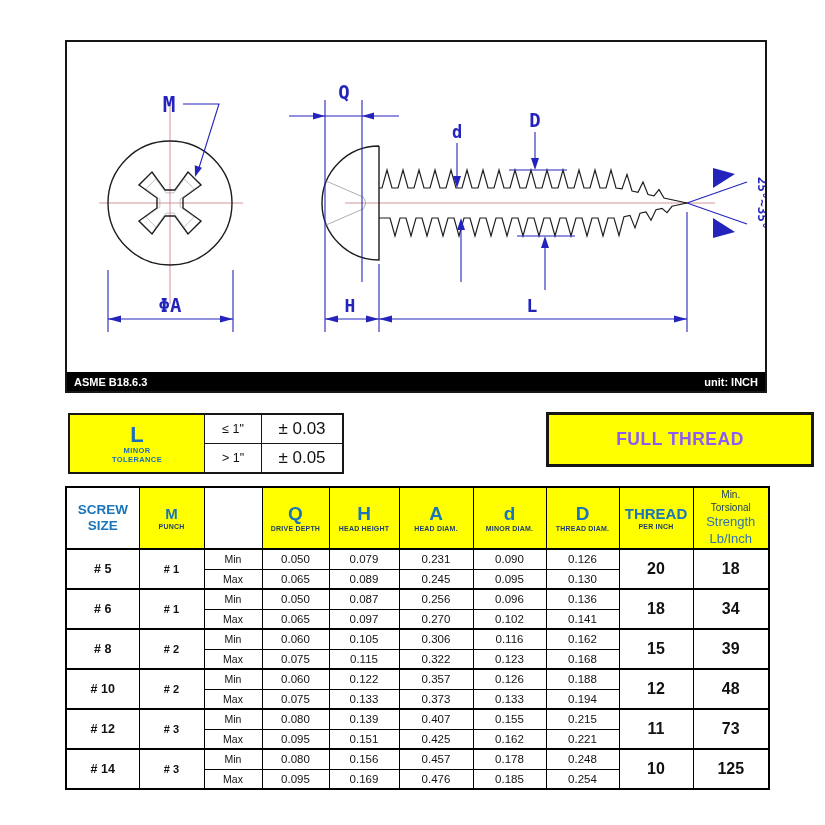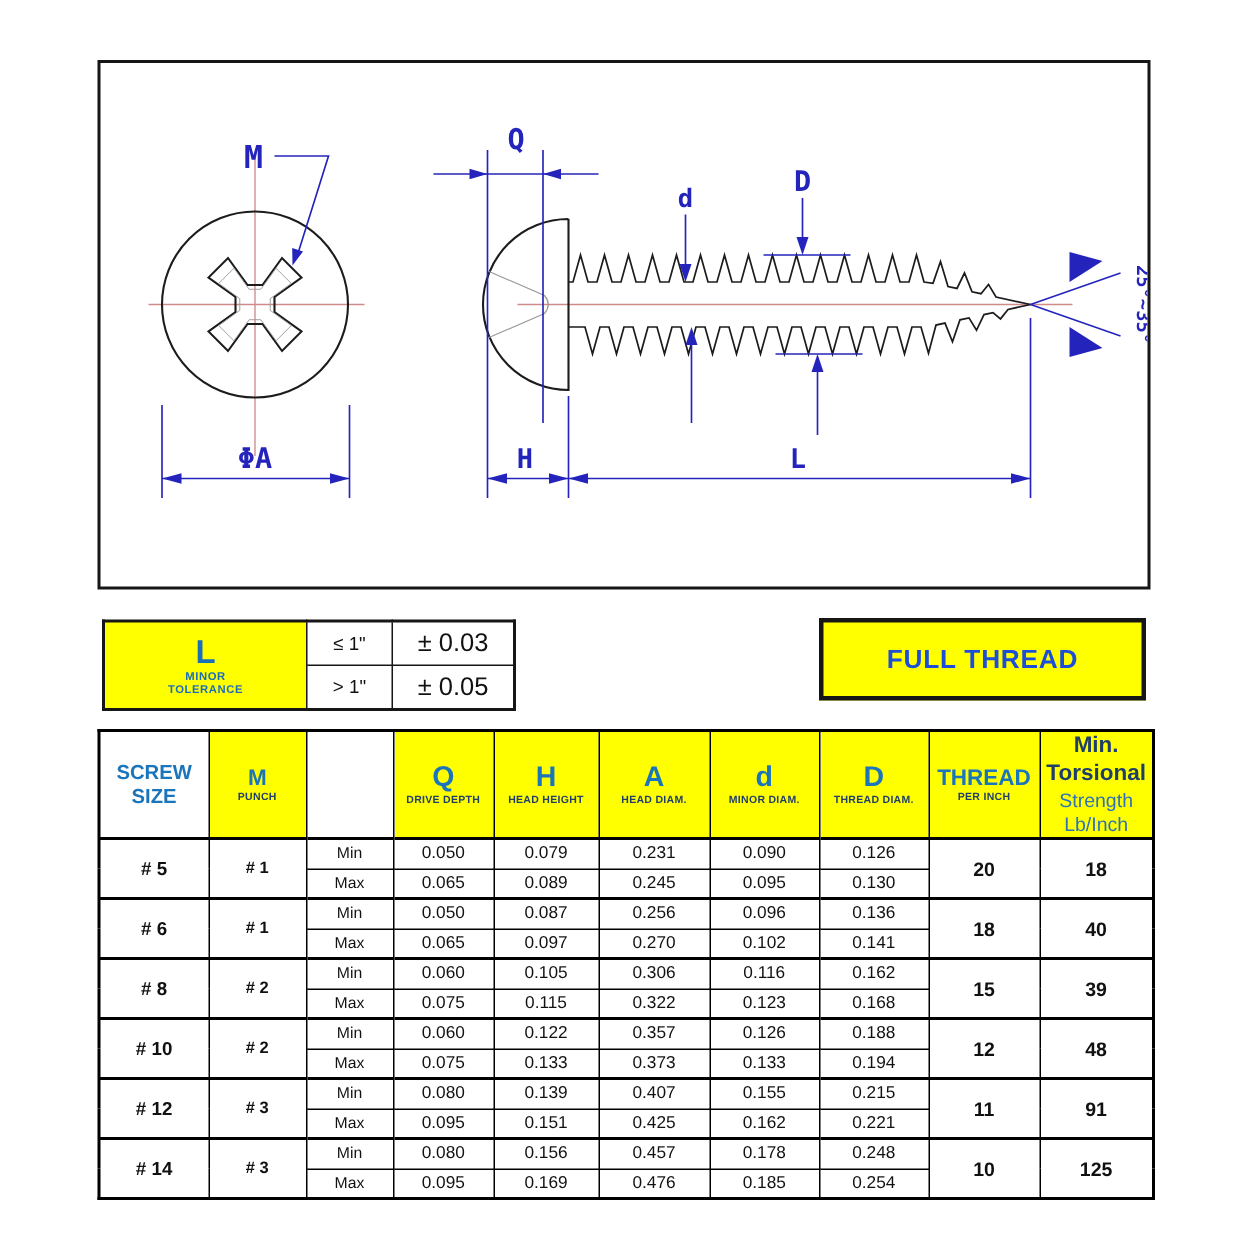--- a/index.html
+++ b/index.html
@@ -26,46 +26,46 @@
   .tol{position:absolute;left:68px;top:413px;border-collapse:collapse;background:#fff;
        border:2.5px solid #161616;}
   .tol td{border:1.5px solid #161616;text-align:center;vertical-align:middle;height:26px;}
   .tol-y{width:132px;background:#ffff00;}
   .tol-L{font-size:22px;font-weight:bold;color:#1a6fb8;line-height:1.05;}
   .tol-t{font-size:7.5px;font-weight:bold;color:#1a6fb8;letter-spacing:.4px;line-height:1.25;}
   .tol-c{width:54px;font-size:12.5px;}
   .tol-v{width:78px;font-size:17px;}
 
   
-  .ft{position:absolute;left:546px;top:412px;width:218px;height:55px;background:#ffff00;
+  .ft{position:absolute;left:546px;top:412px;width:268px;height:55px;background:#ffff00;
       border:3px solid #161616;box-sizing:border-box;display:flex;align-items:center;
-      justify-content:center;color:#1d4ed8;font-weight:bold;font-size:17.5px;letter-spacing:.5px;}
+      justify-content:center;color:#8b5cf6;font-weight:bold;font-size:17.5px;letter-spacing:.5px;}
 
   
   .spec{position:absolute;left:65px;top:486px;width:703px;border-collapse:collapse;
         table-layout:fixed;border:2.5px solid #000;background:#fff;}
   .spec th,.spec td{border:1.4px solid #000;padding:0;text-align:center;vertical-align:middle;
         overflow:hidden;}
   .spec thead th{height:60px;border-bottom:2.2px solid #000;}
   .hy{background:#ffff00;}
   .hw{background:#ffffff;margin-top:16px;}
   .screw{color:#1a75bb;font-weight:bold;font-size:13.5px;line-height:1.2;}
   .sym{font-weight:bold;color:#1a75bb;line-height:1.1;}
   .sym.big{font-size:19px;}
   .sym.med{font-size:15px;}
   .sub{font-size:7px;font-weight:bold;color:#1f3f68;letter-spacing:.2px;margin-top:1px;}
-  .s1{font-size:15px;font-weight:bold;color:#1f3f68;line-height:1.25;}
+  .s1{font-size:10px;font-weight:normal;color:#1f3f68;line-height:1.25;}
   .s2{font-size:13px;font-weight:normal;color:#2e74b5;line-height:1.25;}
   .spec tbody tr{height:20px;}
   .spec tbody tr.grp td{border-top:2.2px solid #000;}
   .c-size{font-weight:bold;font-size:12.5px;}
   .c-punch{font-weight:bold;font-size:11px;}
   .c-mm{font-size:10.5px;}
   .c-val{font-size:11.5px;margin-left:40px;}
-  .c-tpi,.c-str{font-weight:bold;font-size:13px;}
+  .c-tpi,.c-str{font-weight:bold;font-size:16px;}
 </style>
 </head>
 <body>
 
 <div class="frame">
   <svg viewBox="0 0 698 330" width="698" height="330">
 
     <line class="cl" x1="32" y1="161" x2="176" y2="161"></line>
     <line class="cl" x1="103" y1="62" x2="103" y2="262"></line>
     <line class="cl" x1="278" y1="161" x2="648" y2="161"></line>
@@ -143,20 +143,24 @@
 
     <g>
       <line class="dim" x1="620" y1="161" x2="680" y2="140"></line>
       <line class="dim" x1="620" y1="161" x2="680" y2="182"></line>
       <polygon class="af" points="646,126 668,132 646,146"></polygon>
       <polygon class="af" points="646,196 668,190 646,176"></polygon>
       <text class="dl" font-size="12.5" text-anchor="middle" transform="translate(691,161) rotate(90)">25°~35°</text>
     </g>
   </svg>
 
+  <div class="titlebar">
+    <span>ASME B18.6.3</span>
+    <span>unit: INCH</span>
+  </div>
 </div>
 
 <table class="tol">
   <tbody>
   <tr>
     <td class="tol-y" rowspan="2">
       <div class="tol-L">L</div>
       <div class="tol-t">MINOR</div>
       <div class="tol-t">TOLERANCE</div>
     </td>
@@ -256,21 +260,21 @@
   <tr class="grp">
     <td class="c-size" rowspan="2"># 6</td>
     <td class="c-punch" rowspan="2"># 1</td>
     <td class="c-mm">Min</td>
     <td class="c-val">0.050</td>
     <td class="c-val">0.087</td>
     <td class="c-val">0.256</td>
     <td class="c-val">0.096</td>
     <td class="c-val">0.136</td>
     <td class="c-tpi" rowspan="2">18</td>
-    <td class="c-str" rowspan="2">40</td>
+    <td class="c-str" rowspan="2">34</td>
   </tr>
   <tr>
     <td class="c-mm">Max</td>
     <td class="c-val">0.065</td>
     <td class="c-val">0.097</td>
     <td class="c-val">0.270</td>
     <td class="c-val">0.102</td>
     <td class="c-val">0.141</td>
   </tr>
 
@@ -319,21 +323,21 @@
   <tr class="grp">
     <td class="c-size" rowspan="2"># 12</td>
     <td class="c-punch" rowspan="2"># 3</td>
     <td class="c-mm">Min</td>
     <td class="c-val">0.080</td>
     <td class="c-val">0.139</td>
     <td class="c-val">0.407</td>
     <td class="c-val">0.155</td>
     <td class="c-val">0.215</td>
     <td class="c-tpi" rowspan="2">11</td>
-    <td class="c-str" rowspan="2">91</td>
+    <td class="c-str" rowspan="2">73</td>
   </tr>
   <tr>
     <td class="c-mm">Max</td>
     <td class="c-val">0.095</td>
     <td class="c-val">0.151</td>
     <td class="c-val">0.425</td>
     <td class="c-val">0.162</td>
     <td class="c-val">0.221</td>
   </tr>
 

